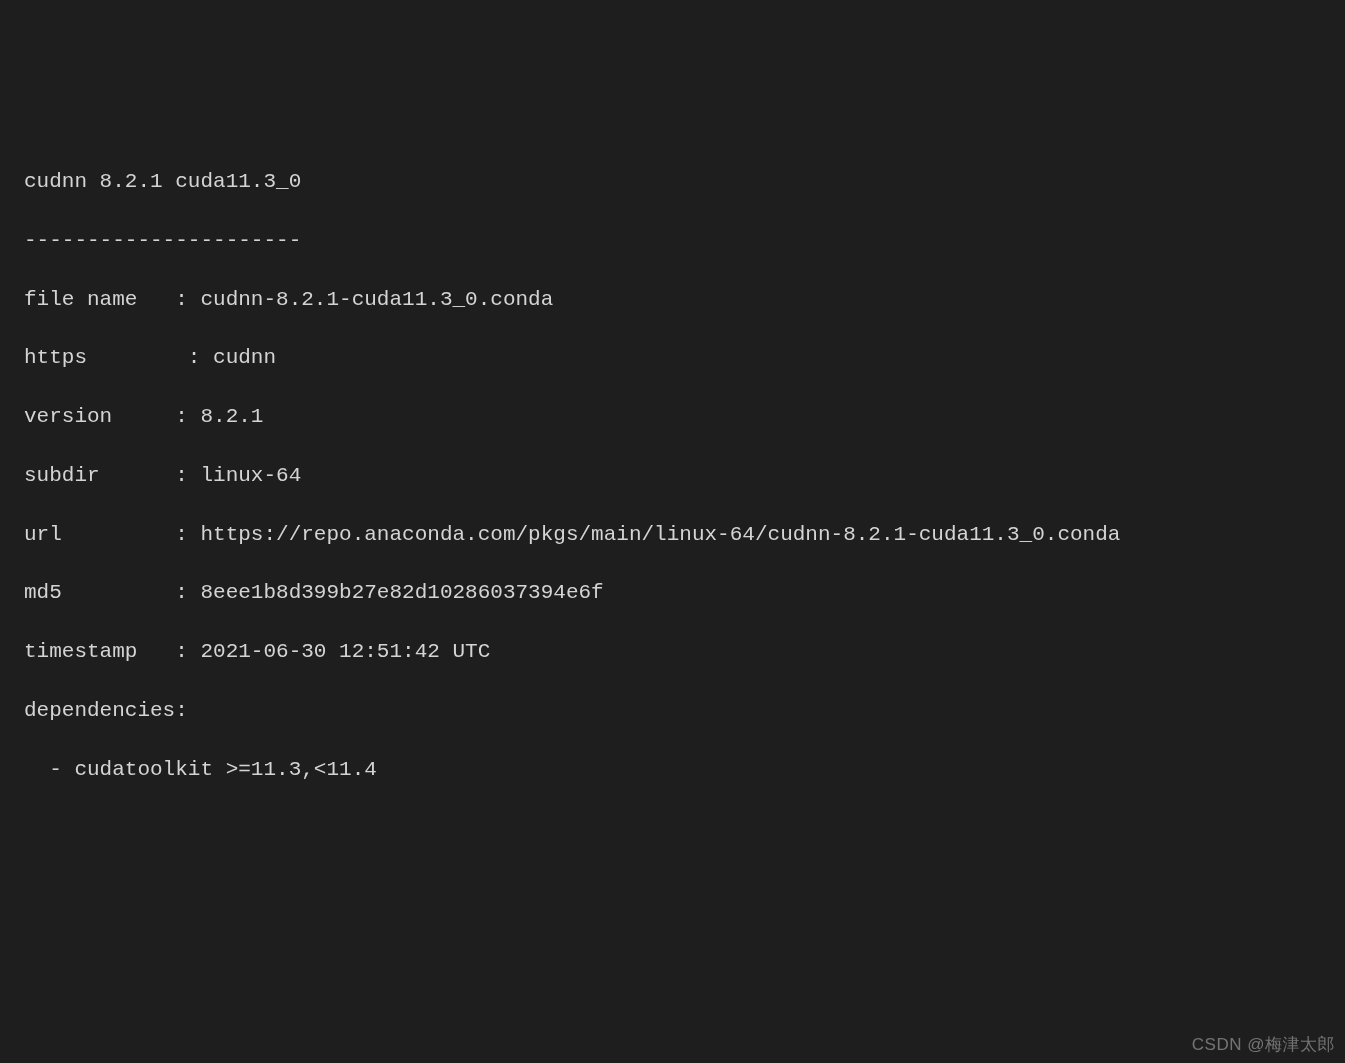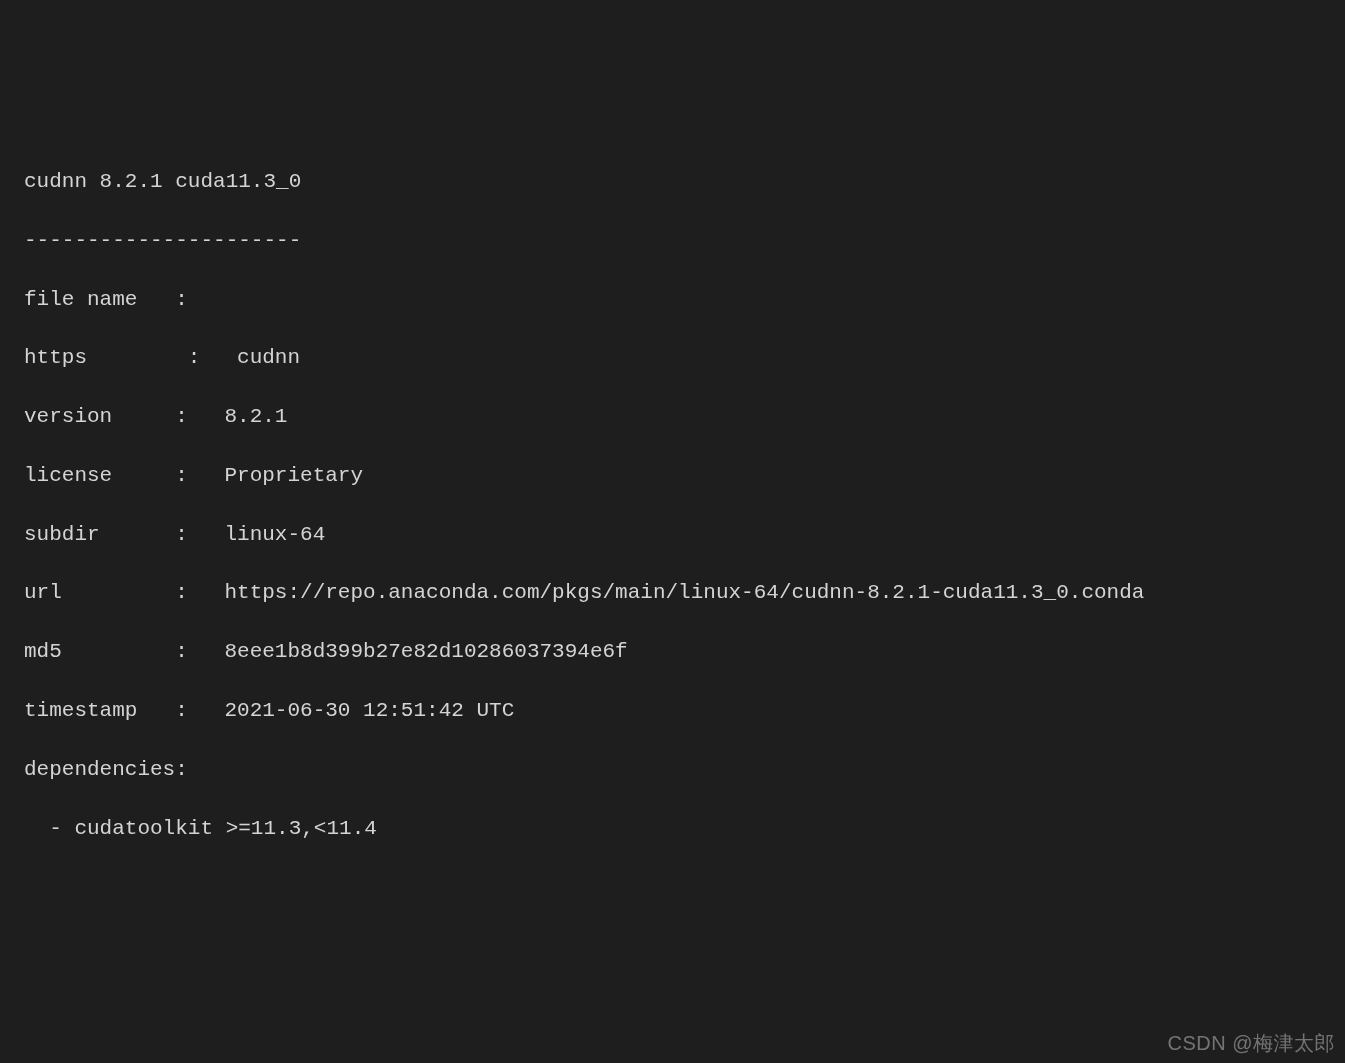--- a/index.html
+++ b/index.html
@@ -8,43 +8,42 @@
       color: #d4d4d4;
       font-family: Consolas, 'Courier New', monospace;
       font-size: 21px;
       line-height: 1.4;
       padding: 20px 24px;
       width: 1345px;
       height: 1063px;
       position: relative;
       white-space: pre;
     }
-    .row { display: flex; gap: 24px; }
+    .row { display: flex; }
     .watermark {
       position: absolute;
       right: 10px;
       bottom: 6px;
       color: rgba(220,220,220,0.45);
       font-family: sans-serif;
-      font-size: 20px;
+      font-size: 17px;
       letter-spacing: 0.5px;
     }
   </style>
 </head>
 <body>
 
 
 
 <div>
 <div>cudnn 8.2.1 cuda11.3_0</div>
 <div>----------------------</div>
-<div class="row"><span>file name   : </span></div>
+<div class="row"><span>file name   : </span><span>cudnn-8.2.1-cuda11.3_0.conda</span></div>
 <div class="row"><span>https        : </span><span>cudnn</span></div>
 <div class="row"><span>version     : </span><span>8.2.1</span></div>
-<div class="row"><span>license     : </span><span>Proprietary</span></div>
 <div class="row"><span>subdir      : </span><span>linux-64</span></div>
 <div class="row"><span>url         : </span><span>https://repo.anaconda.com/pkgs/main/linux-64/cudnn-8.2.1-cuda11.3_0.conda</span></div>
 <div class="row"><span>md5         : </span><span>8eee1b8d399b27e82d10286037394e6f</span></div>
 <div class="row"><span>timestamp   : </span><span>2021-06-30 12:51:42 UTC</span></div>
 <div>dependencies: </div>
 <div>  - cudatoolkit &gt;=11.3,&lt;11.4</div>
 <div>&nbsp;</div>
 
 
 

